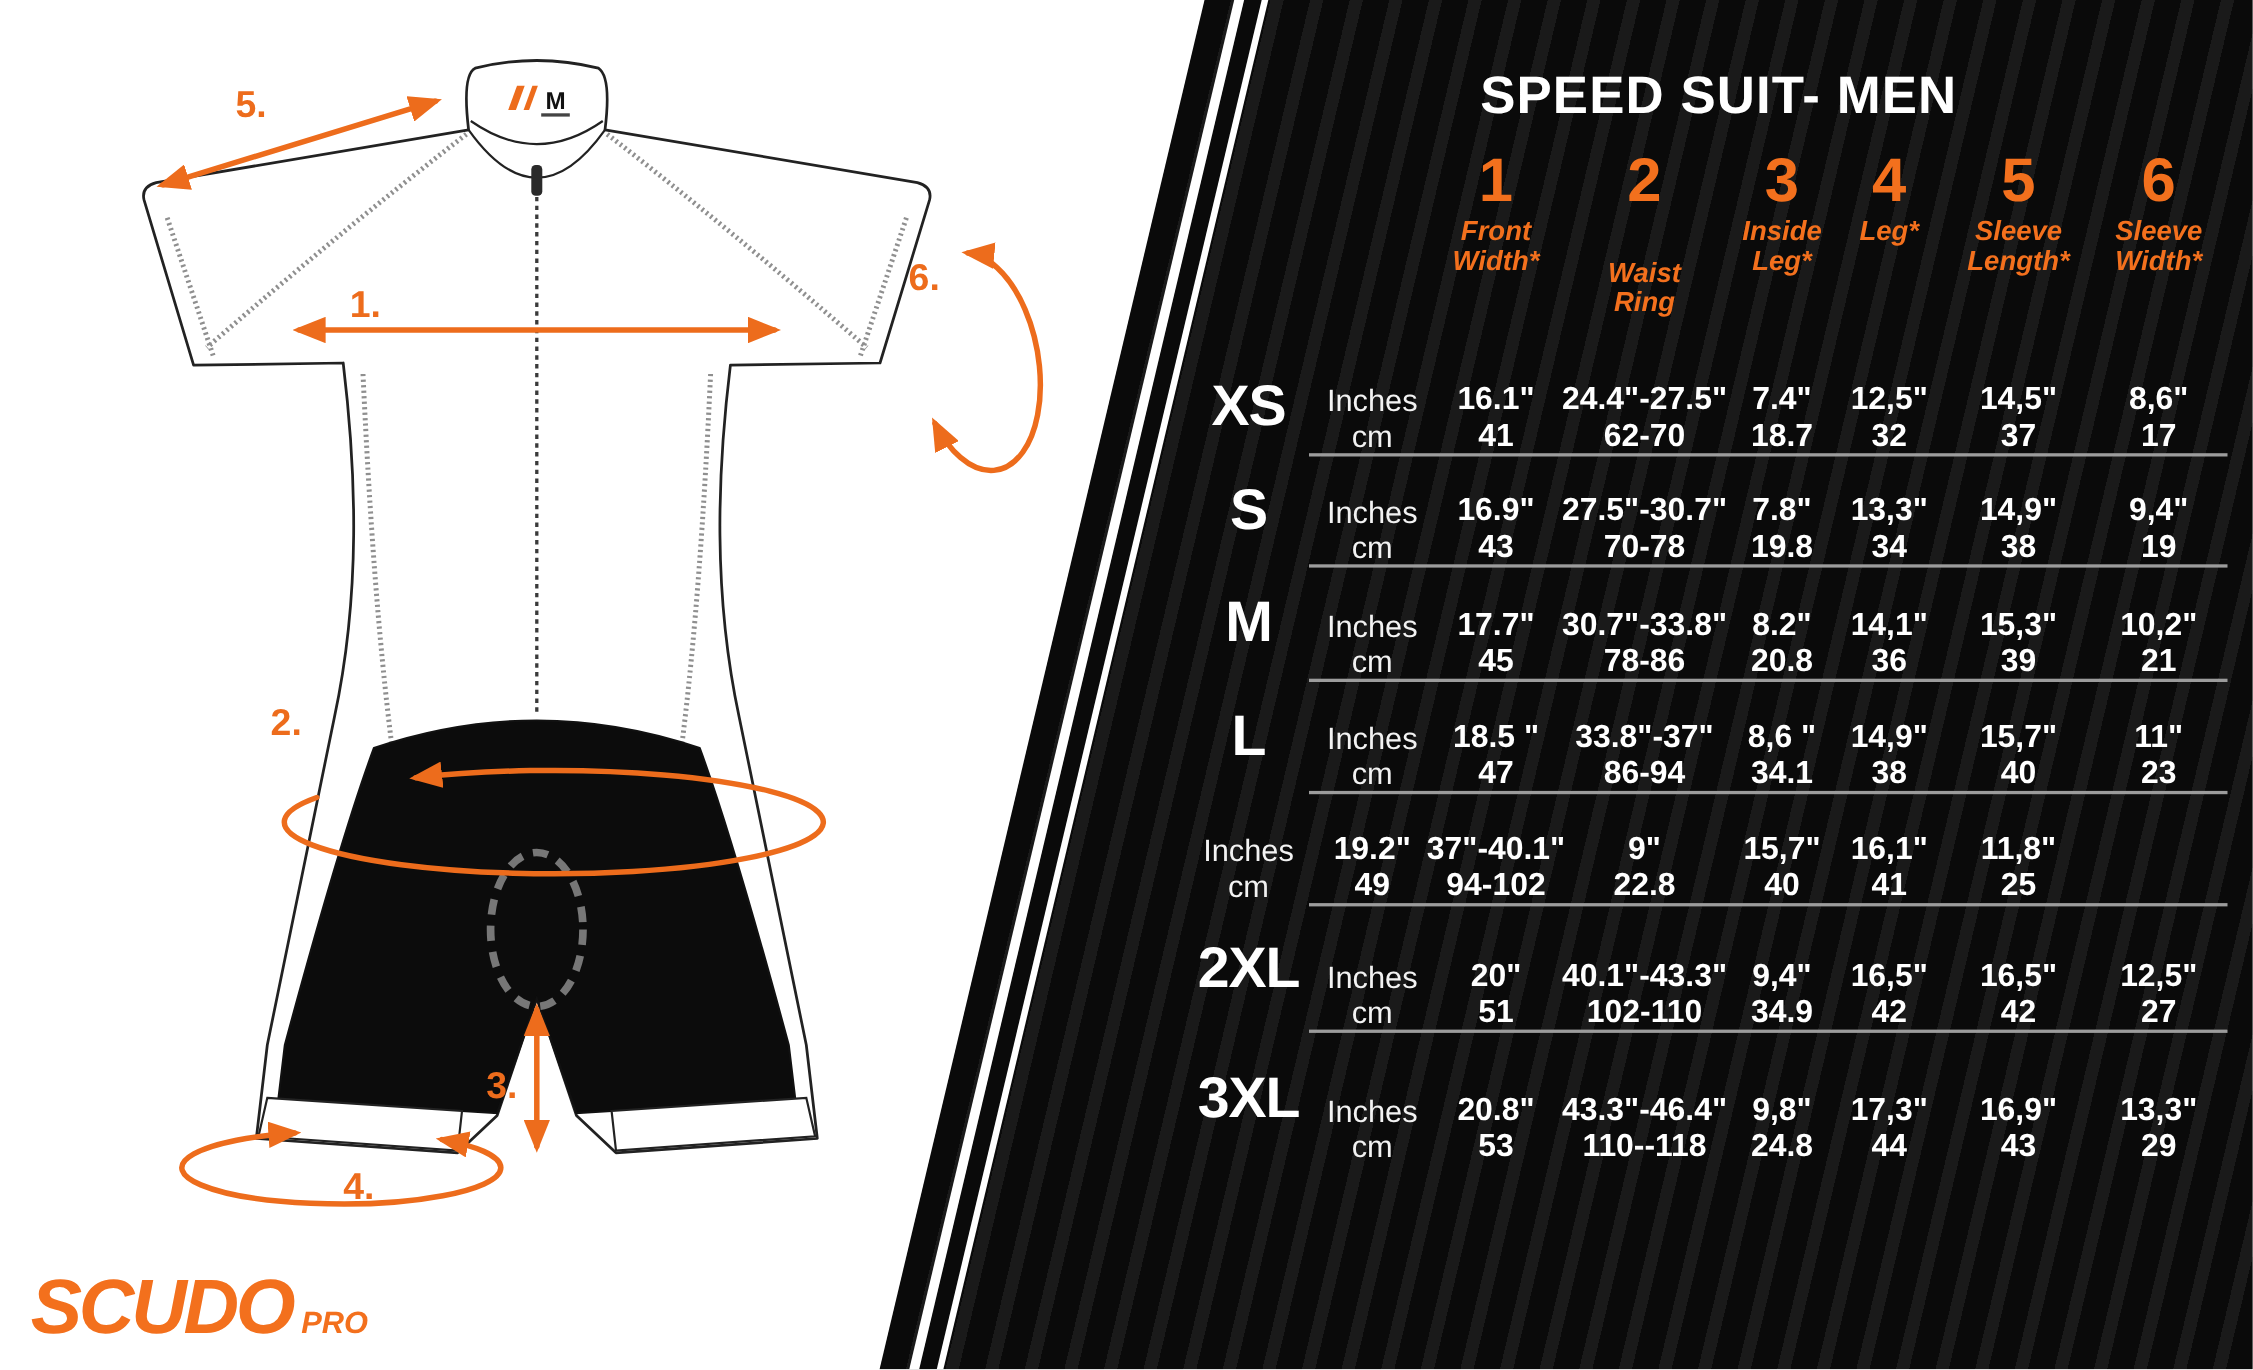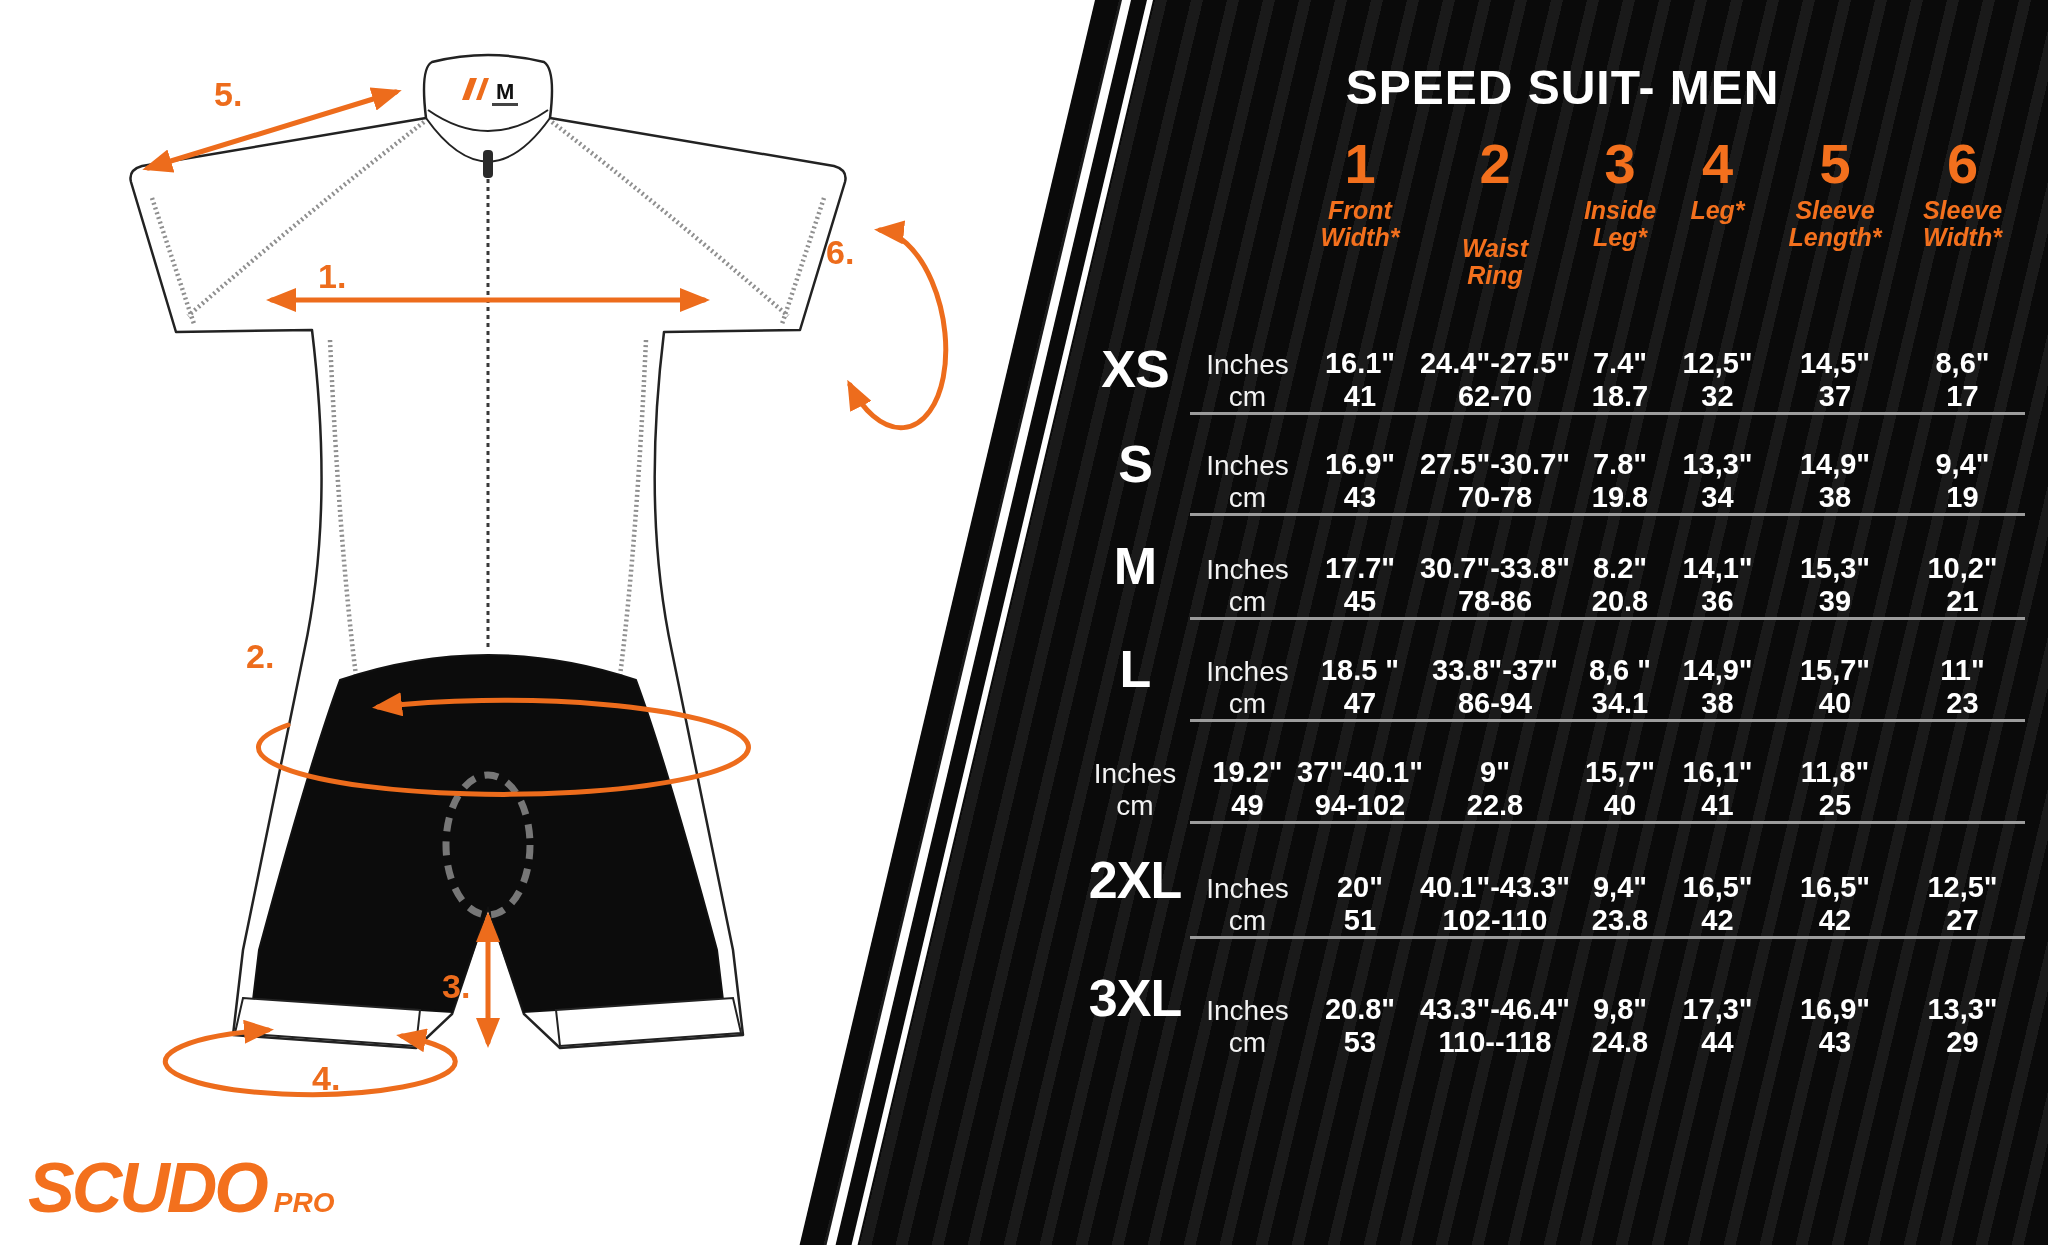--- a/index.html
+++ b/index.html
@@ -332,21 +332,21 @@
         <div class="cell">
           <div class="val-line">20"</div>
           <div class="val-line">51</div>
         </div>
         <div class="cell">
           <div class="val-line">40.1"-43.3"</div>
           <div class="val-line">102-110</div>
         </div>
         <div class="cell">
           <div class="val-line">9,4"</div>
-          <div class="val-line">23.8</div>
+          <div class="val-line">34.9</div>
         </div>
         <div class="cell">
           <div class="val-line">16,5"</div>
           <div class="val-line">42</div>
         </div>
         <div class="cell">
           <div class="val-line">16,5"</div>
           <div class="val-line">42</div>
         </div>
         <div class="cell">

